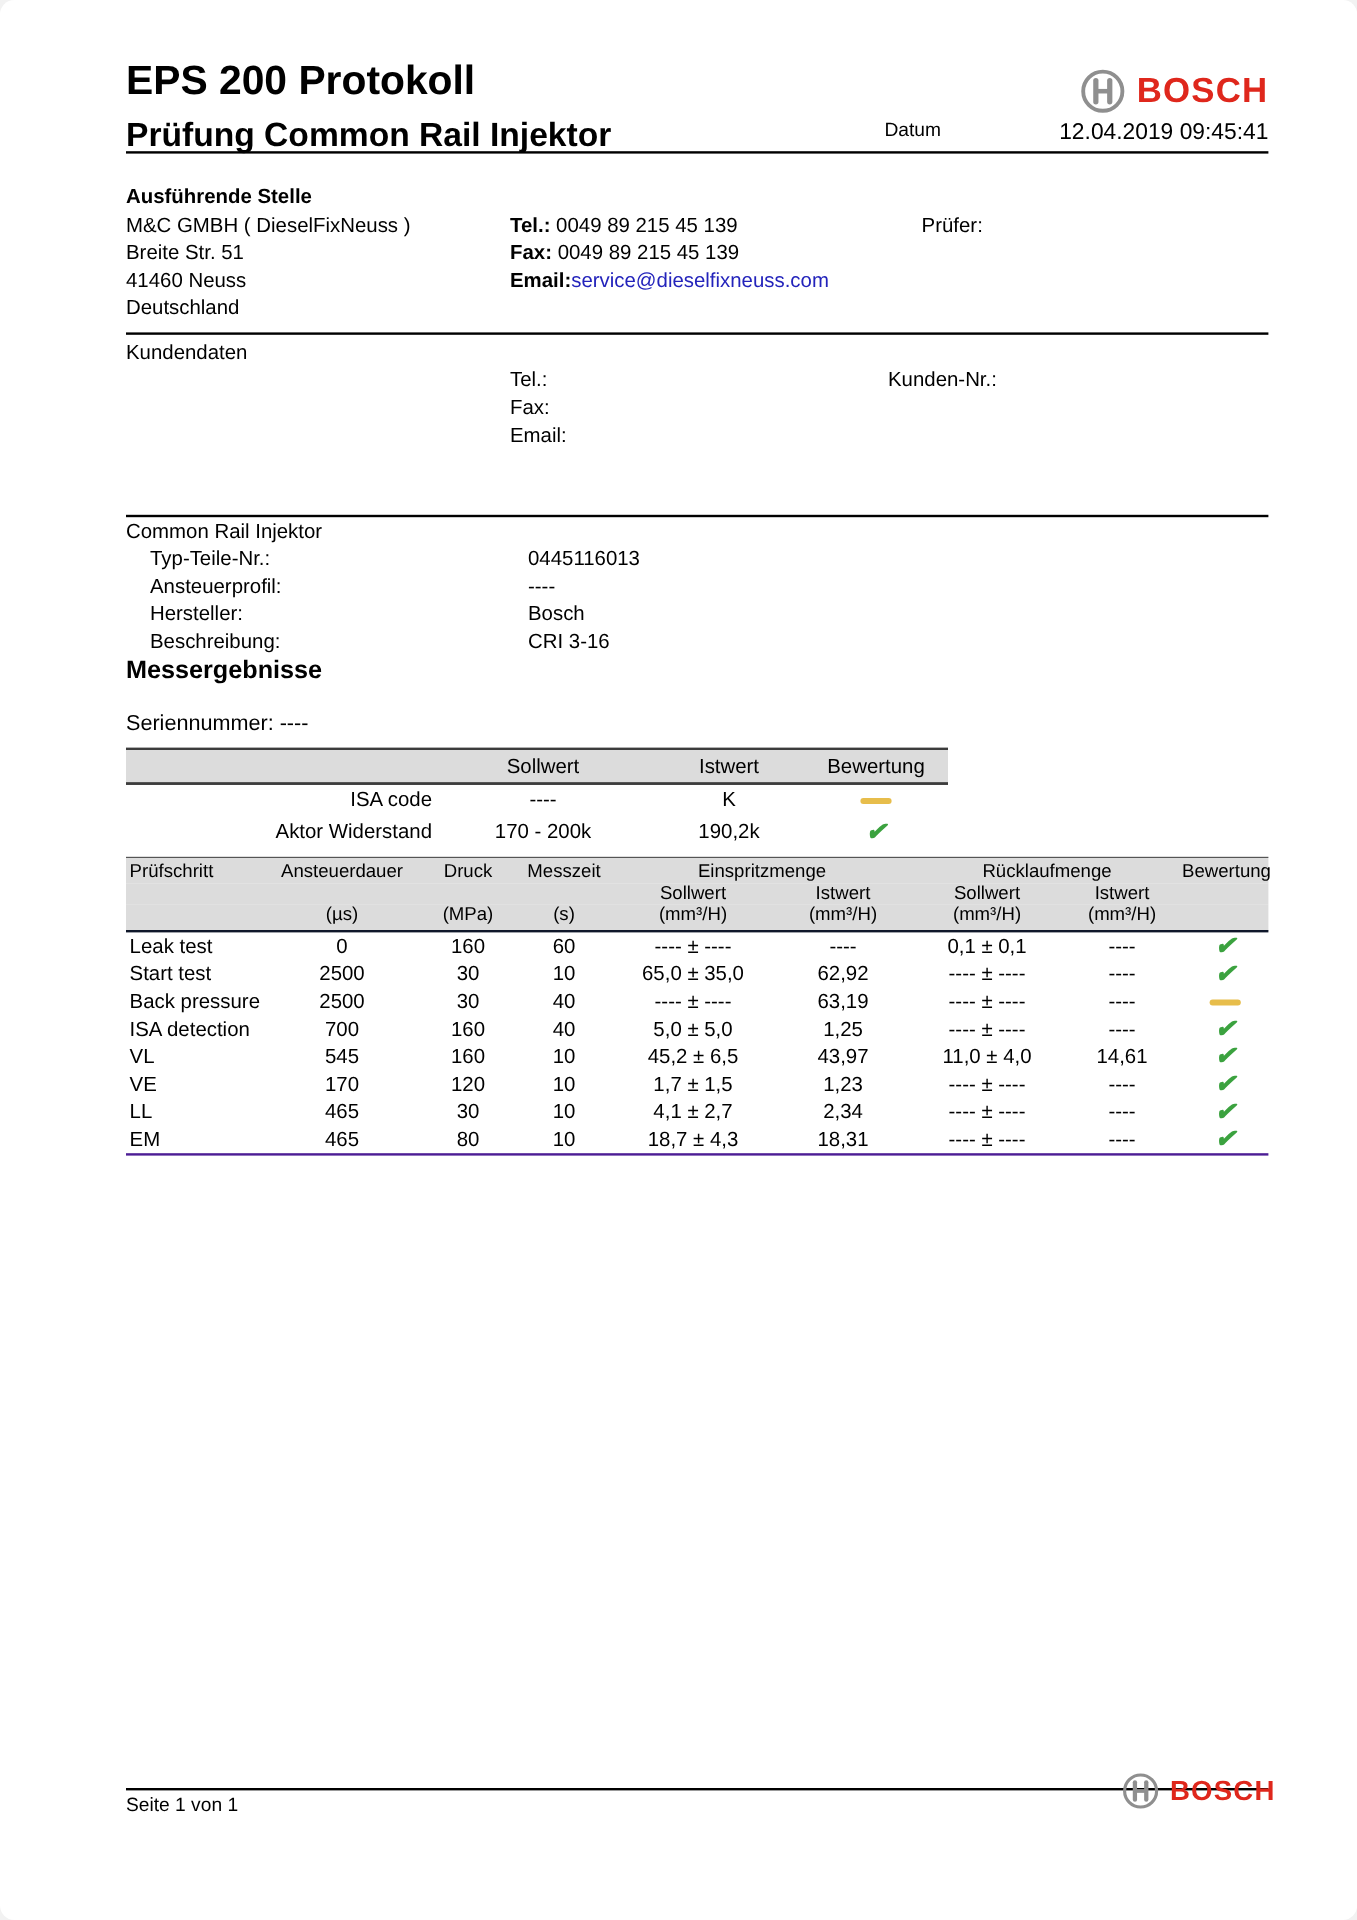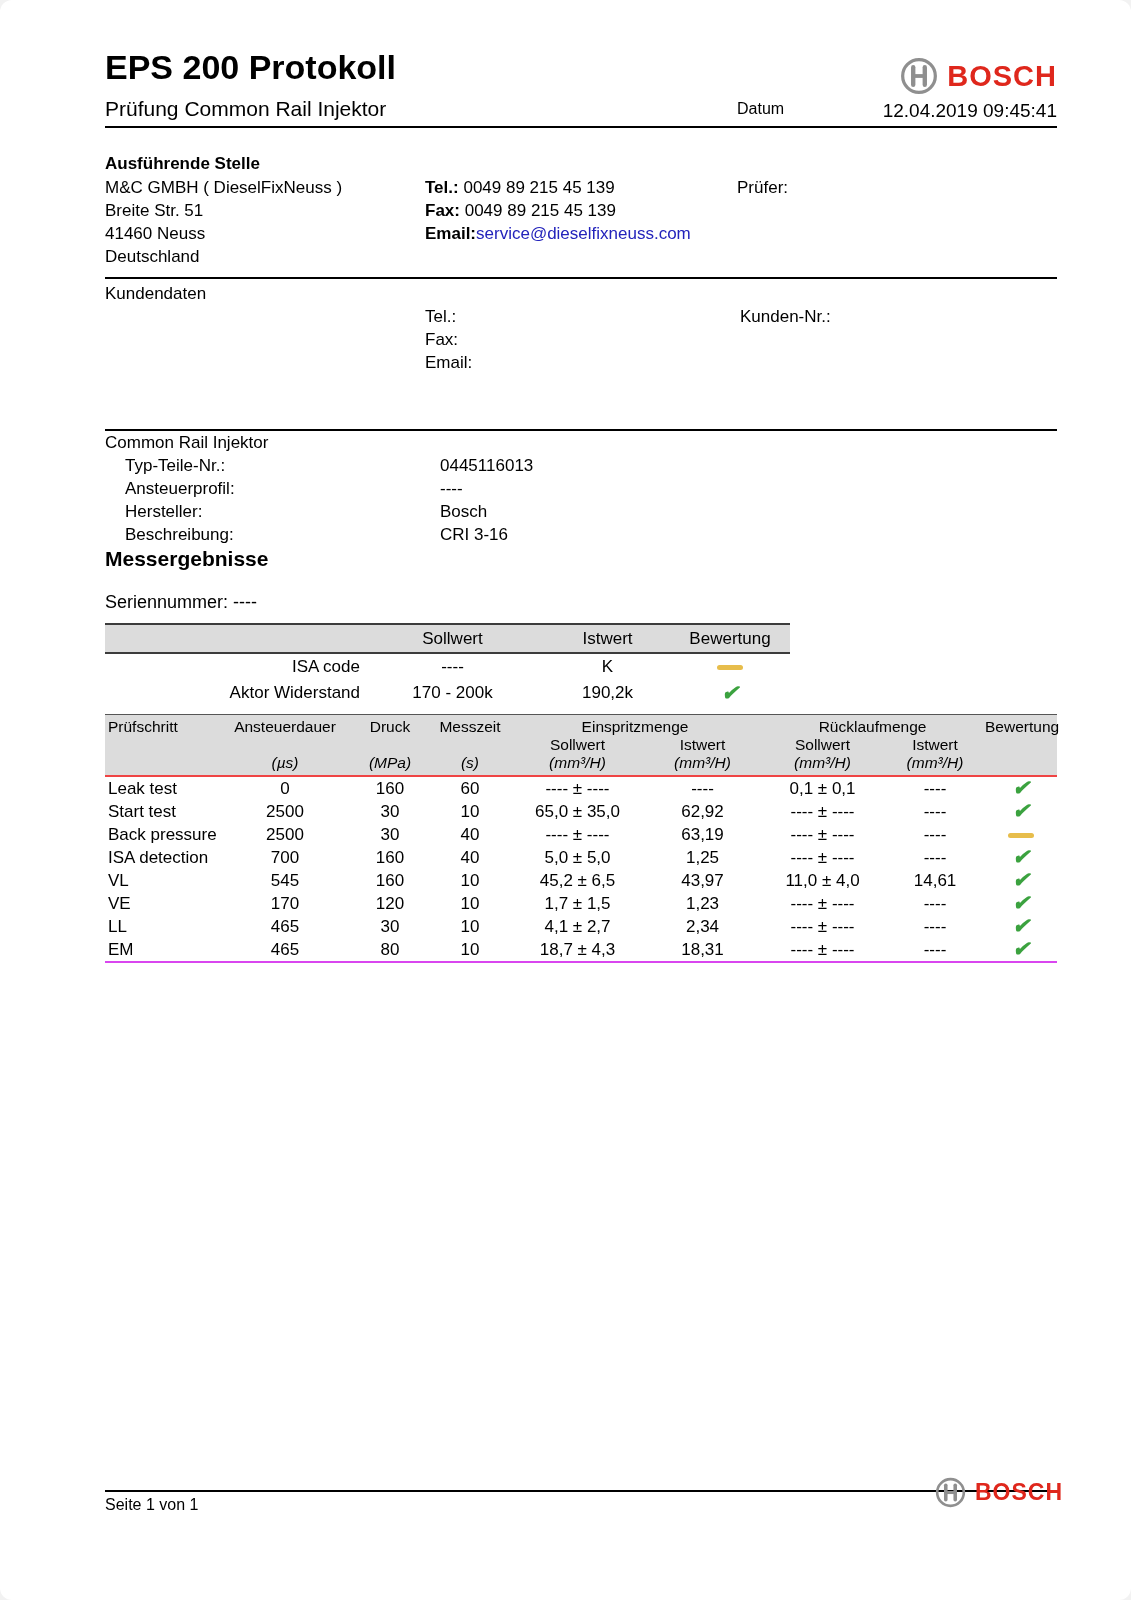--- a/index.html
+++ b/index.html
@@ -5,42 +5,42 @@
   html,body{margin:0;padding:0;background:#f2f2f2;}
   .page{
     position:relative;
     width:1131px;height:1600px;
     margin:0 auto;background:#ffffff;
     font-family:"Liberation Sans", sans-serif;
     color:#000;overflow:hidden;border-radius:12px;
   }
   
   .title{position:absolute;top:48px;left:105px;font-size:34px;font-weight:bold;letter-spacing:0;}
-  .subtitle{position:absolute;top:97px;left:105px;font-size:21px;font-weight:normal;}
+  .subtitle{position:absolute;top:97px;left:105px;font-size:28px;font-weight:bold;}
   .datum-label{position:absolute;top:100px;left:737px;font-size:16px;}
   .datum-value{position:absolute;top:100px;right:74px;font-size:19px;}
   .rule{position:absolute;left:105px;width:952px;background:#000;}
   .rule-head{top:126px;height:2px;}
   .rule-provider{top:277px;height:2px;}
   .rule-injector{top:429px;height:2px;}
   .rule-footer{top:1490px;height:2px;}
   
   .bosch{position:absolute;display:flex;align-items:center;gap:9px;}
   .bosch-head{top:57px;right:74px;}
   .bosch-foot{top:1477px;right:68px;}
   .bosch-word{font-weight:bold;color:#df271c;letter-spacing:1px;line-height:1;}
   .bosch-head .bosch-word{font-size:29px;}
   .bosch-foot .bosch-word{font-size:23px;}
   
   .blk{position:absolute;font-size:17px;line-height:23px;}
   .provider-addr{top:152px;left:105px;}
   .provider-addr .hd{font-weight:bold;margin-bottom:1px;}
   .provider-contact{top:176px;left:425px;}
   .provider-contact b{font-weight:bold;}
-  .pruefer{top:176px;left:737px;}
+  .pruefer{top:176px;left:768px;}
   .email-link{color:#2323bb;text-decoration:none;}
   .customer-hd{top:282px;left:105px;}
   .customer-contact{top:305px;left:425px;}
   .kundennr{top:305px;left:740px;}
   
   .injector{top:431px;left:105px;}
   .inj-row{display:flex;}
   .inj-row .lbl{width:315px;margin-left:20px;}
   .results-hd{position:absolute;top:547px;left:105px;font-size:21px;font-weight:bold;}
   .serial{top:591px;left:105px;font-size:18px;}
@@ -52,25 +52,25 @@
     font-weight:normal;height:27px;text-align:center;padding:0;
   }
   .tbl1 td{height:26px;text-align:center;padding:0;}
   .tbl1 td.lft, .tbl1 th.lft{text-align:right;padding-left:3px;}
   .tblmain{position:absolute;top:714px;left:105px;width:952px;font-size:17px;}
   .tblmain thead th{
     background:#dcdcdc;font-weight:normal;text-align:center;padding:0;
     font-size:15.5px;line-height:18px;
   }
   .tblmain thead tr.h1 th{border-top:1.5px solid #555;padding-top:3px;}
-  .tblmain thead tr.h3 th{border-bottom:2px solid #ef4444;padding-bottom:3px;font-style:italic;}
+  .tblmain thead tr.h3 th{border-bottom:2px solid #0f172a;padding-bottom:3px;}
   .tblmain thead th.lft{text-align:left;padding-left:3px;}
   .tblmain tbody td{text-align:center;padding:0;height:23px;line-height:21px;}
   .tblmain tbody td.lft{text-align:left;padding-left:3px;}
-  .tblmain tbody tr:last-child td{border-bottom:2px solid #d946ef;}
+  .tblmain tbody tr:last-child td{border-bottom:2px solid #4c1d95;}
   
   .mark-check{color:#3ba23f;font-weight:bold;font-size:21px;font-style:italic;}
   .mark-dash{display:inline-block;width:26px;height:4.5px;border-radius:2.5px;background:#e7bd4b;vertical-align:middle;}
   
   .page-num{position:absolute;top:1496px;left:105px;font-size:16px;}
 </style>
 </head>
 <body>
 
 <div class="page">

